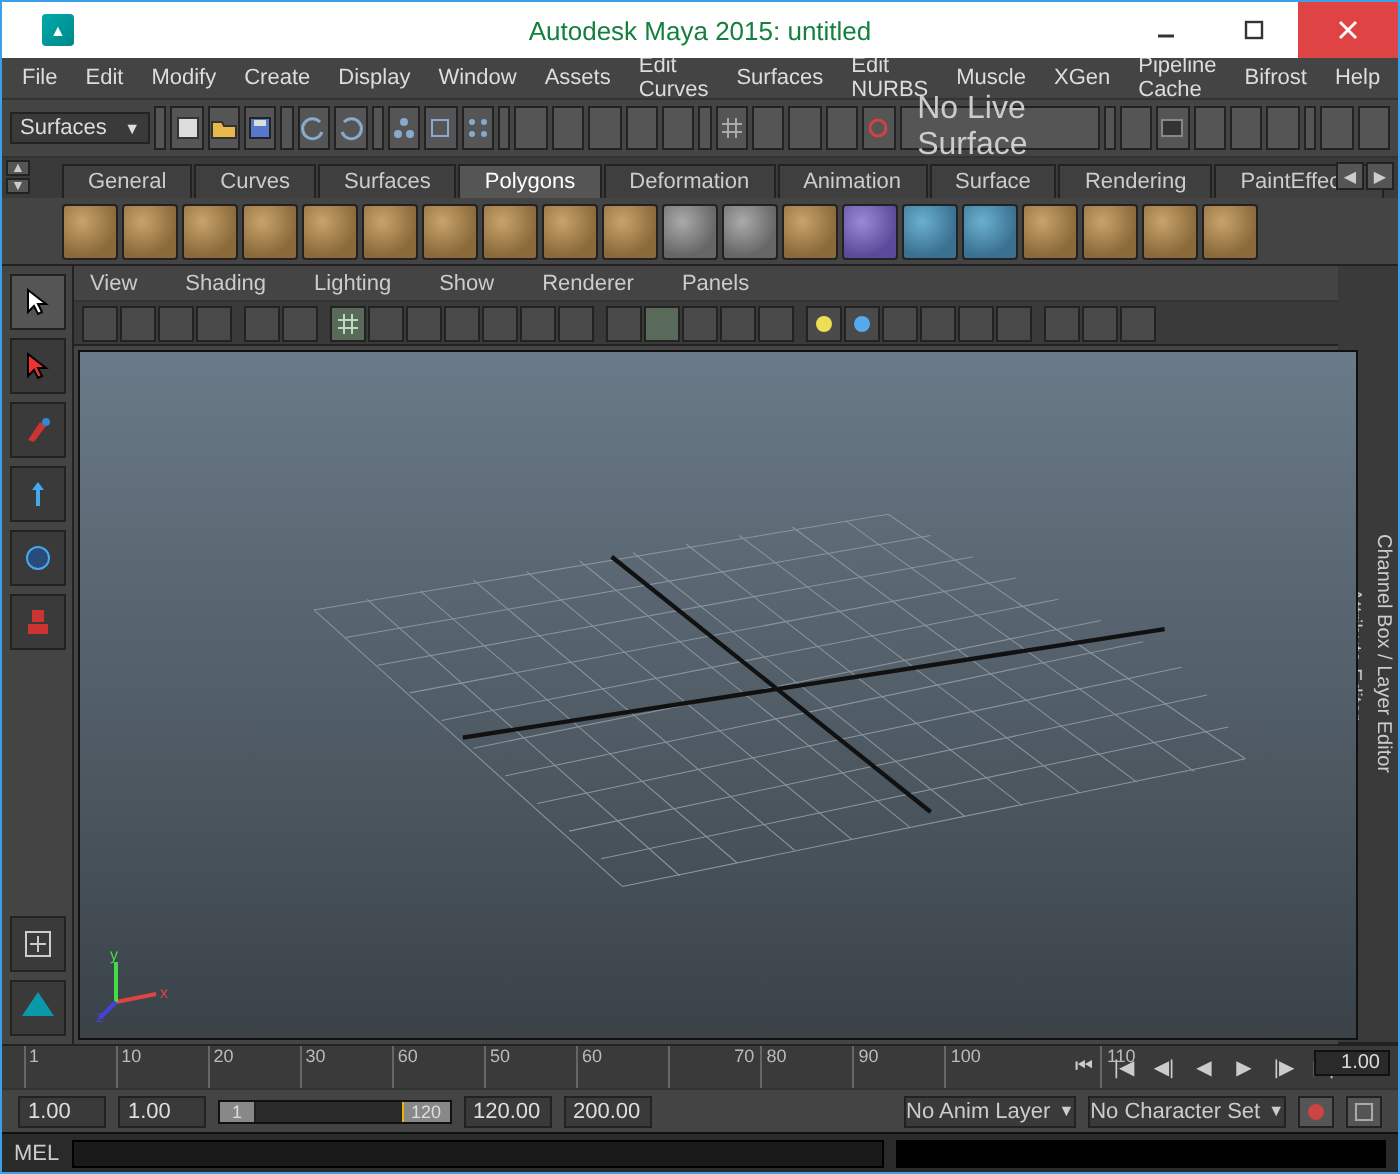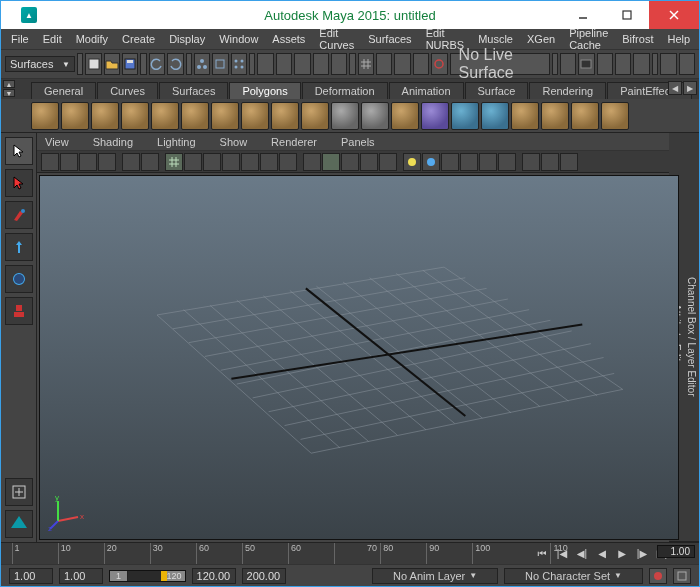--- a/index.html
+++ b/index.html
@@ -49,21 +49,21 @@
 .rtab { padding: 8px 2px; background: #3a3a3a; border-bottom: 1px solid #222; cursor: pointer; text-align: center; }
 .timeline { height: 22px; background: #3a3a3a; border-top: 1px solid #222; position: relative; display: flex; }
 .time-ruler { flex: 1; position: relative; font-size: 9px; color: #bbb; }
 .time-tick { position: absolute; top: 0; height: 100%; border-left: 1px solid #666; padding-left: 2px; }
 .play-ctrls { width: 170px; display: flex; align-items: center; gap: 2px; padding: 0 4px; }
 .pbtn { width: 18px; height: 16px; color: #ccc; display: flex; align-items: center; justify-content: center; font-size: 10px; cursor: pointer; }
 .rangebar { height: 22px; background: #444; display: flex; align-items: center; padding: 0 8px; gap: 6px; font-size: 11px; color: #ccc; border-top: 1px solid #333; }
 .numbox { background: #3a3a3a; border: 1px solid #222; padding: 1px 4px; min-width: 44px; height: 16px; font-size: 11px; color: #ddd; }
 .range-slider { flex: 1; max-width: 160px; height: 12px; background: #2a2a2a; border: 1px solid #111; display: flex; align-items: center; }
 .range-slider .bar { height: 100%; background: #666; flex: 1; }
-.drop { background: #3a3a3a; border: 1px solid #222; padding: 1px 20px; font-size: 11px; color: #ccc; display: flex; align-items: center; gap: 4px; cursor: pointer; }
+.drop { background: #3a3a3a; border: 1px solid #222; padding: 1px 0; font-size: 11px; color: #ccc; display: flex; align-items: center; gap: 4px; cursor: pointer; }
 .cmdline { height: 20px; background: #2a2a2a; display: flex; align-items: center; padding: 0 6px; font-size: 11px; color: #ccc; gap: 6px; border-top: 1px solid #111; }
 .cmd-input { flex: 1; background: #1a1a1a; border: 1px solid #000; height: 14px; }
 .statusbar { height: 22px; background: #444; display: flex; align-items: center; padding: 0 8px; font-size: 11px; color: #ccc; border-top: 1px solid #333; }
 svg { display: block; }
 </style>
 </head>
 <body>
 
 <div class="window">
   <div class="titlebar">
@@ -422,21 +422,21 @@
       <div class="pbtn">⏭</div>
     </div>
   </div>
 
   <div class="rangebar">
     <div class="numbox">1.00</div>
     <div class="numbox">1.00</div>
     <div class="range-slider">
       <div class="bar" style="flex:0 0 18px;background:#888;border-right:1px solid #222;color:#ddd;font-size:9px;text-align:center">1</div>
       <div style="flex:1"></div>
-      <div class="bar" style="flex:0 0 24px;background:#888;border-left:6px solid #eab308;color:#ddd;font-size:9px;">120</div>
+      <div class="bar" style="flex:0 0 24px;background:#888;border-left:1px solid #eab308;color:#ddd;font-size:9px;text-align:center">120</div>
     </div>
     <div class="numbox">120.00</div>
     <div class="numbox">200.00</div>
     <div style="flex:1"></div>
     <div class="drop">
         <span>No Anim Layer</span>
         <span style="font-size:8px">▼</span>
       </div>
     <div class="drop">
         <span>No Character Set</span>
@@ -447,14 +447,19 @@
           <circle cx="6" cy="6" r="4" fill="#c44"></circle>
         </svg>
       </div>
     <div class="tbtn" style="width:18px;height:16px">
         <svg width="12" height="12">
           <rect x="2" y="2" width="8" height="8" fill="none" stroke="#aaa"></rect>
         </svg>
       </div>
   </div>
 
+  <div class="cmdline">
+    <span>MEL</span>
+    <div class="cmd-input"></div>
+    <div class="cmd-input" style="flex:0.6;background:#000"></div>
+  </div>
 
 </div>
 
 </body></html>

